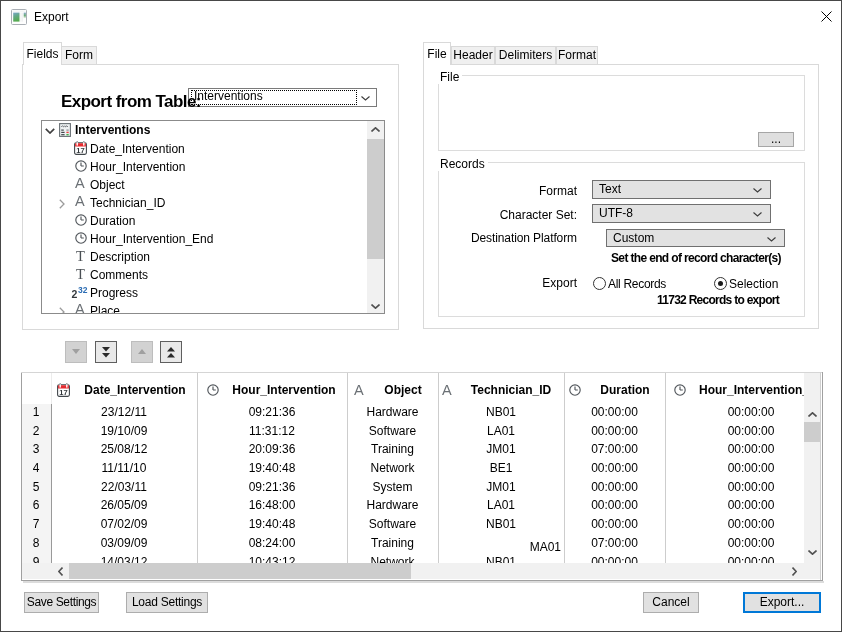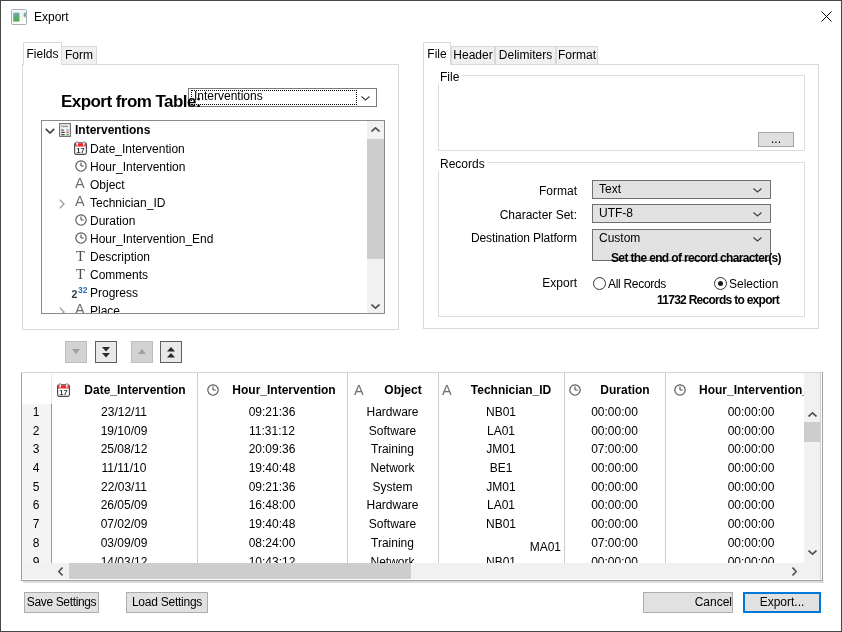--- a/index.html
+++ b/index.html
@@ -177,21 +177,21 @@
   <div class="lbl" style="left:420px;top:275px;width:156px;">Export</div>
 
   <div class="combo-g" style="left:591px;top:179px;width:179px;height:19px;z-index:3">Text
     <svg class="abs" style="right:8px;top:7px" width="9" height="5" viewBox="0 0 9 5">
         <path d="M0.5 0.5 L4.5 4 L8.5 0.5" fill="none" stroke="#3c3c3c" stroke-width="1.1"></path>
       </svg></div>
   <div class="combo-g" style="left:591px;top:203px;width:179px;height:19px;z-index:3">UTF-8
     <svg class="abs" style="right:8px;top:7px" width="9" height="5" viewBox="0 0 9 5">
         <path d="M0.5 0.5 L4.5 4 L8.5 0.5" fill="none" stroke="#3c3c3c" stroke-width="1.1"></path>
       </svg></div>
-  <div class="combo-g" style="left:591px;top:228px;width:179px;height:32px;z-index:3">Custom
+  <div class="combo-g" style="left:605px;top:228px;width:179px;height:18px;z-index:3">Custom
     <svg class="abs" style="right:8px;top:7px" width="9" height="5" viewBox="0 0 9 5">
         <path d="M0.5 0.5 L4.5 4 L8.5 0.5" fill="none" stroke="#3c3c3c" stroke-width="1.1"></path>
       </svg></div>
 
   <div class="abs b" style="left:610px;top:250px;white-space:nowrap;letter-spacing:-0.65px;z-index:3">Set the end of record character(s)</div>
 
   <div class="abs" style="left:592px;top:276px;width:13px;height:13px;border:1px solid #333;border-radius:50%;background:#fff;z-index:3"></div>
   <div class="abs" style="left:607px;top:276px;letter-spacing:-0.3px;z-index:3">All Records</div>
   <div class="abs" style="left:713px;top:276px;width:13px;height:13px;border:1px solid #333;border-radius:50%;background:#fff;z-index:3"></div>
   <div class="abs" style="left:717px;top:280px;width:5px;height:5px;border-radius:50%;background:#1a1a1a;z-index:4"></div>
@@ -368,16 +368,16 @@
         </svg>
       <div class="abs" style="left:47px;top:0;width:342px;height:16px;background:#cdcdcd"></div>
       <svg class="abs" style="left:770px;top:3.5px" width="5" height="9" viewBox="0 0 5 9">
           <path d="M0.5 0.5 L4.2 4.5 L0.5 8.5" fill="none" stroke="#505050" stroke-width="1.6"></path>
         </svg>
     </div>
   </div>
 
   <div class="btn" style="left:23px;top:591px;width:75px;height:21px;line-height:19px;letter-spacing:-0.35px;">Save Settings</div>
   <div class="btn" style="left:125px;top:591px;width:82px;height:21px;line-height:19px;letter-spacing:-0.25px;text-align:center;">Load Settings</div>
-  <div class="btn" style="left:642px;top:591px;width:90px;height:21px;line-height:19px;text-align:right;">Cancel</div>
+  <div class="btn" style="left:642px;top:591px;width:56px;height:21px;line-height:19px;">Cancel</div>
   <div class="btn" style="left:742px;top:591px;width:78px;height:21px;line-height:17px;border:2px solid #0078d7;">Export...</div>
 
 </div>
 
 </body></html>

